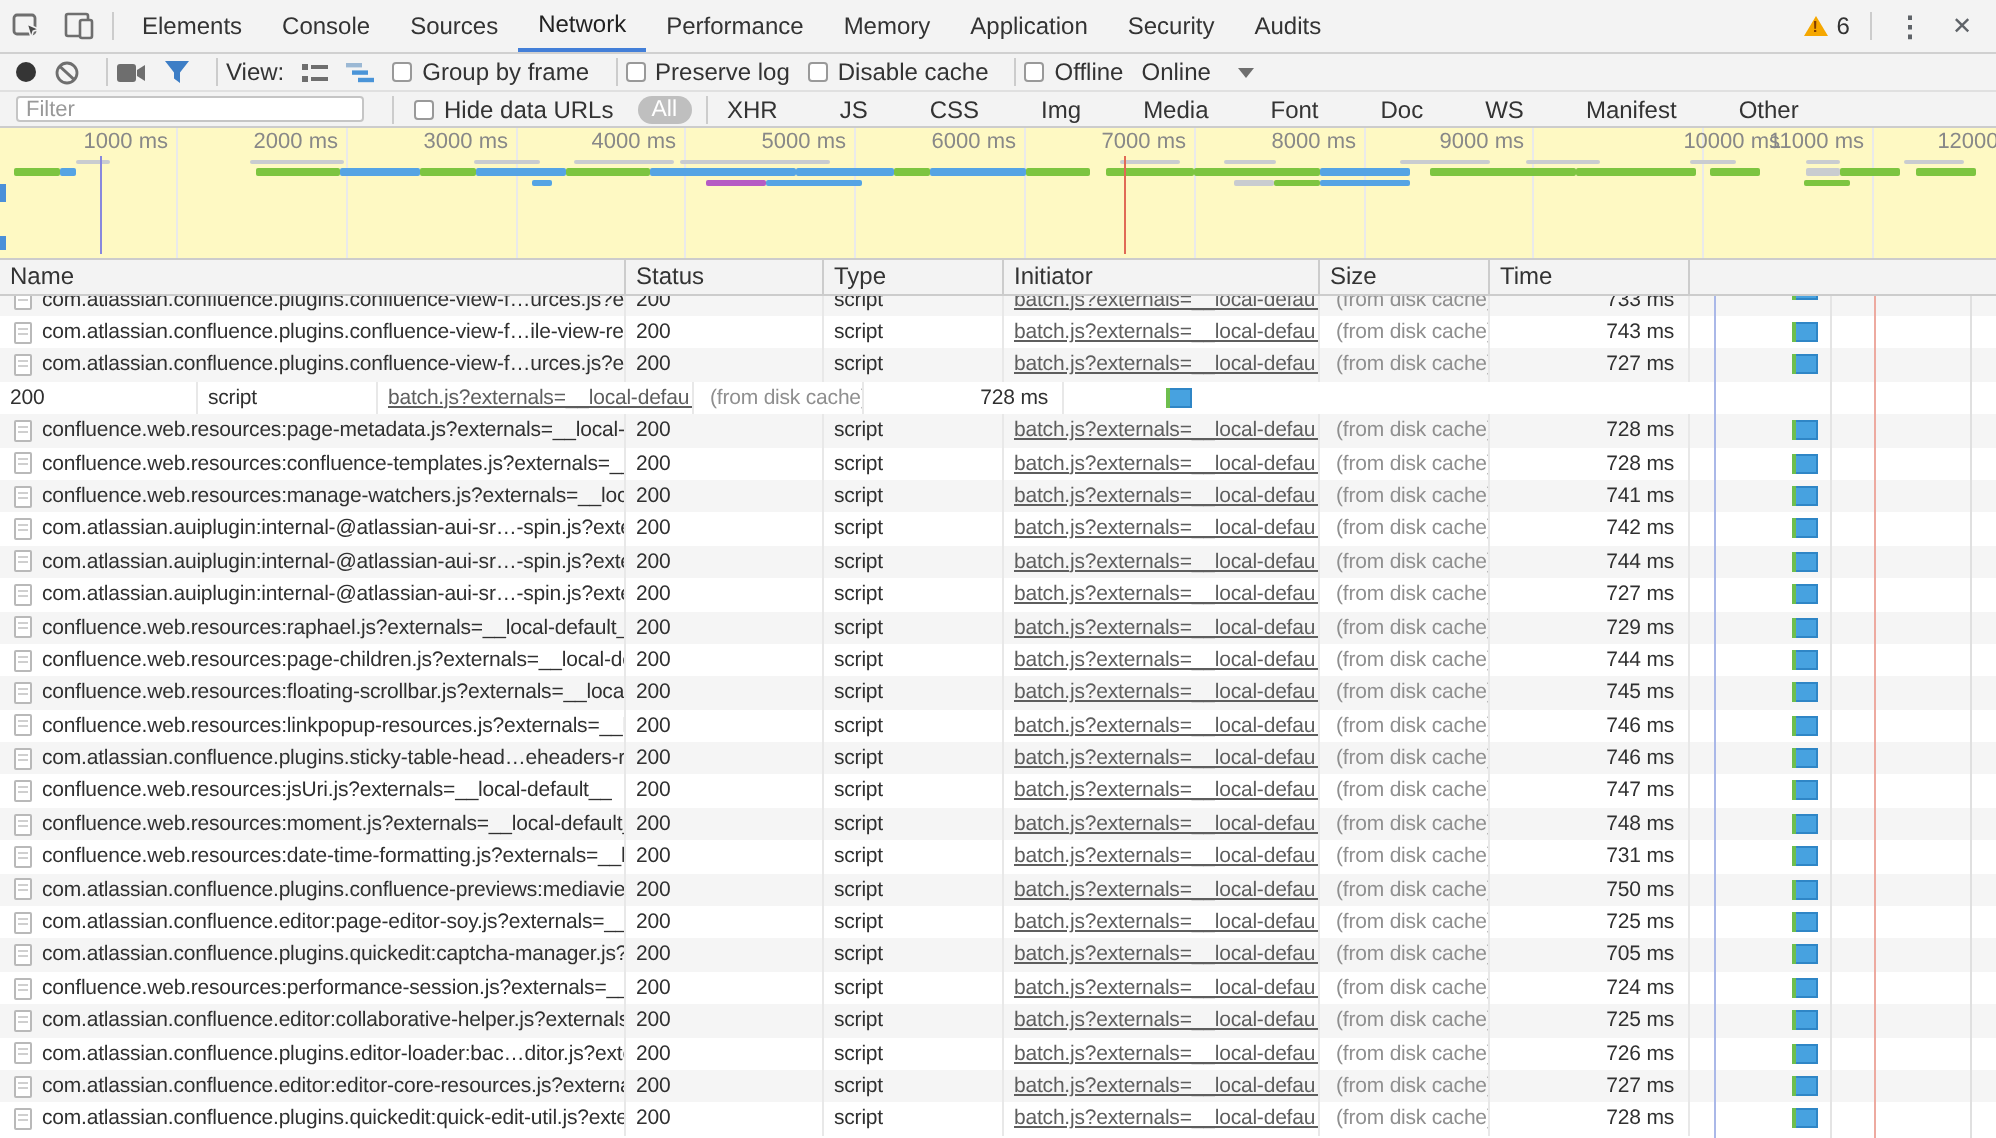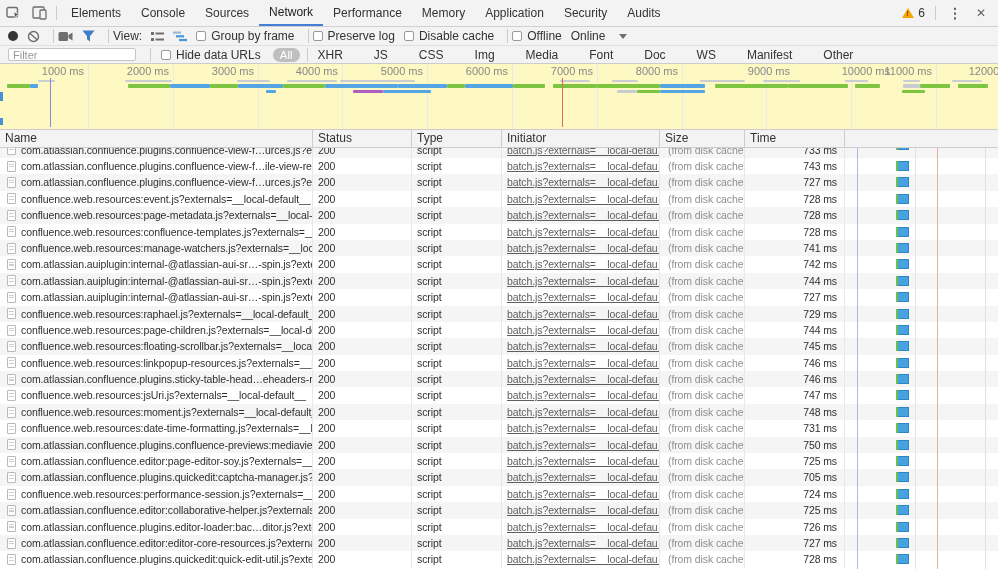--- a/index.html
+++ b/index.html
@@ -29,21 +29,21 @@
     display:flex; align-items:center; padding-left:8px; }
   .t2-item { display:flex; align-items:center; margin-right:9px; flex:none; }
   .rec-dot { width:10px; height:10px; border-radius:50%; background:#353535; }
   .cb { width:10px; height:10px; border:1px solid #999; border-radius:2px; background:#fff; margin-right:5px; flex:none; }
   .cb-label { white-space:nowrap; }
   .caret-down { width:0; height:0; border-left:4px solid transparent; border-right:4px solid transparent;
     border-top:5px solid #6e6e6e; margin-left:14px; }
   
   .filterbar { height:18px; background:#f3f3f3; border-bottom:1px solid #ccc;
     display:flex; align-items:center; padding-left:8px; }
-  .filter-input { width:128px; height:13px; font-size:11px; font-family:"Liberation Sans",sans-serif;
+  .filter-input { width:174px; height:13px; font-size:11px; font-family:"Liberation Sans",sans-serif;
     border:1px solid #c5c5c5; border-radius:2px; padding:0 4px; color:#333; background:#fff; }
   .filter-input::placeholder { color:#999; }
   .pill { background:#bfbfbf; color:#fff; border-radius:8px; padding:1px 7px; margin:0 3px; font-size:11.5px; }
   .chip { margin:0 6px; color:#333; white-space:nowrap; }
   
   .overview { position:relative; height:66px; background:#fef9c3; border-bottom:1px solid #ccc; overflow:hidden; }
   .ov-grid { position:absolute; top:0; bottom:0; width:1px; background:#eaeaea; }
   .ov-tick { position:absolute; top:1px; font-size:11px; color:#888; transform:translateX(calc(-100% - 4px)); white-space:nowrap; }
   .ov-bar { position:absolute; border-radius:1px; }
   .ov-line { position:absolute; top:14px; height:49px; width:1px; }
@@ -218,21 +218,21 @@
       <div class="ov-tick" style="left: 342px;">4000 ms</div>
       <div class="ov-grid" style="left: 427px;"></div>
       <div class="ov-tick" style="left: 427px;">5000 ms</div>
       <div class="ov-grid" style="left: 512px;"></div>
       <div class="ov-tick" style="left: 512px;">6000 ms</div>
       <div class="ov-grid" style="left: 597px;"></div>
       <div class="ov-tick" style="left: 597px;">7000 ms</div>
       <div class="ov-grid" style="left: 682px;"></div>
       <div class="ov-tick" style="left: 682px;">8000 ms</div>
       <div class="ov-grid" style="left: 766px;"></div>
-      <div class="ov-tick" style="left: 794px;">9000 ms</div>
+      <div class="ov-tick" style="left: 766px;">9000 ms</div>
       <div class="ov-grid" style="left: 851px;"></div>
       <div class="ov-tick" style="left: 894px;">10000 ms</div>
       <div class="ov-grid" style="left: 936px;"></div>
       <div class="ov-tick" style="left: 936px;">11000 ms</div>
       <div class="ov-tick" style="left: 1021px;">12000 ms</div>
       <div class="ov-bar" style="left: 38px; top: 16px; width: 17px; height: 2px; background: rgb(201, 204, 208);"></div>
       <div class="ov-bar" style="left: 125px; top: 16px; width: 47px; height: 2px; background: rgb(201, 204, 208);"></div>
       <div class="ov-bar" style="left: 237px; top: 16px; width: 33px; height: 2px; background: rgb(201, 204, 208);"></div>
       <div class="ov-bar" style="left: 287px; top: 16px; width: 50px; height: 2px; background: rgb(201, 204, 208);"></div>
       <div class="ov-bar" style="left: 340px; top: 16px; width: 75px; height: 2px; background: rgb(201, 204, 208);"></div>
@@ -338,24 +338,20 @@
     <div class="cell col-size">(from disk cache)</div>
     <div class="cell col-time">727 ms</div>
     <div class="cell col-waterfall">
       <span class="wf-bar">
         <span class="wf-green"></span>
         <span class="wf-blue"></span>
       </span>
     </div>
   </div>
       <div class="row">
-    <div class="cell col-name">
-      <span class="doc-ico"></span>
-      <span class="name-text">confluence.web.resources:event.js?externals=__local-default__</span>
-    </div>
     <div class="cell col-status">200</div>
     <div class="cell col-type">script</div>
     <div class="cell col-initiator">
       <span class="link">batch.js?externals=__local-defau…</span>
     </div>
     <div class="cell col-size">(from disk cache)</div>
     <div class="cell col-time">728 ms</div>
     <div class="cell col-waterfall">
       <span class="wf-bar">
         <span class="wf-green"></span>

